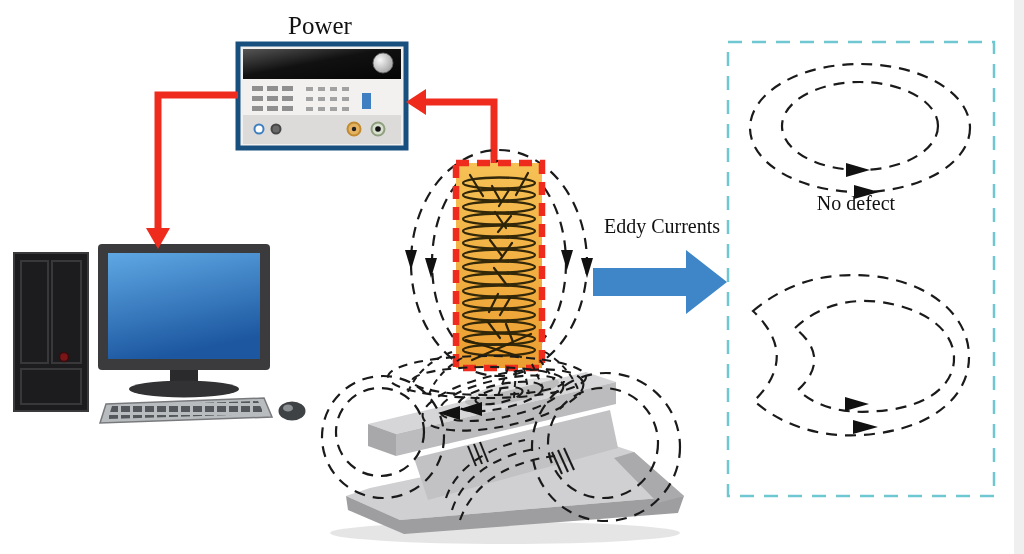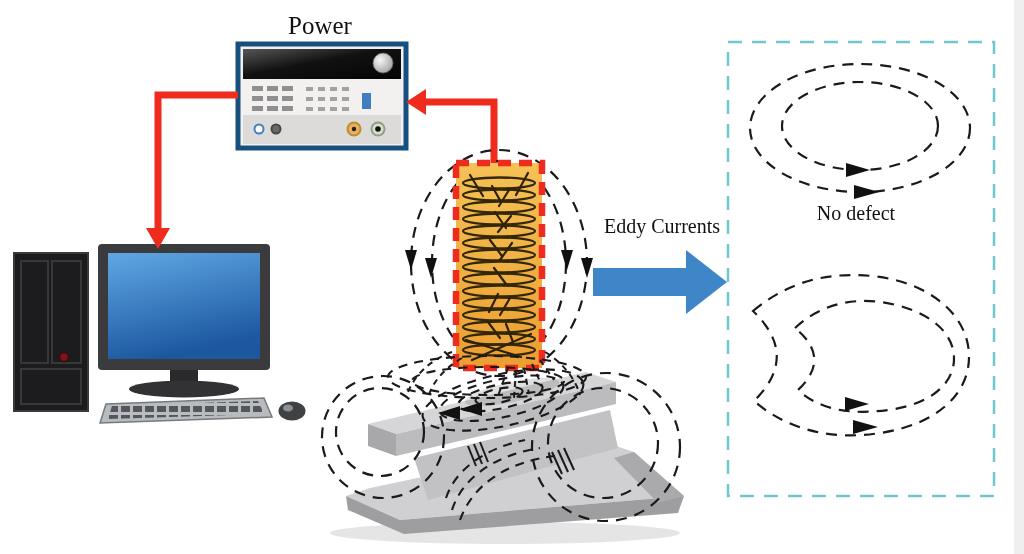--- a/index.html
+++ b/index.html
@@ -2,21 +2,21 @@
 <html><head>
 <meta charset="utf-8">
 <style>
   html,body{margin:0;padding:0;background:#ffffff;}
   #stage{position:relative;width:1024px;height:554px;background:#ffffff;overflow:hidden;
          font-family:"Liberation Serif","DejaVu Serif",serif;}
   #stage svg{position:absolute;left:0;top:0;}
   .lbl{position:absolute;color:#111111;text-align:center;white-space:nowrap;}
   .lbl-power{left:258px;top:12px;width:124px;font-size:25px;}
   .lbl-eddy{left:590px;top:215px;width:144px;font-size:20px;}
-  .lbl-nodefect{left:790px;top:202px;width:132px;font-size:20px;}
+  .lbl-nodefect{left:790px;top:192px;width:132px;font-size:20px;}
   .lbl-withdefect{left:788px;top:434px;width:144px;font-size:20px;}
   .fl{fill:none;stroke:#1a1a1a;stroke-width:2.2;stroke-dasharray:11 8;}
   .fl2{fill:none;stroke:#1a1a1a;stroke-width:2.1;stroke-dasharray:9 7;}
   .fan{fill:none;stroke:#1a1a1a;stroke-width:2;stroke-dasharray:6 5;}
   .ah{fill:#111111;stroke:none;}
   .wind{fill:none;stroke:#33280a;stroke-width:2.3;}
   .braid{stroke:#2b2208;stroke-width:2.2;stroke-linecap:round;}
 </style>
 </head>
 <body>

